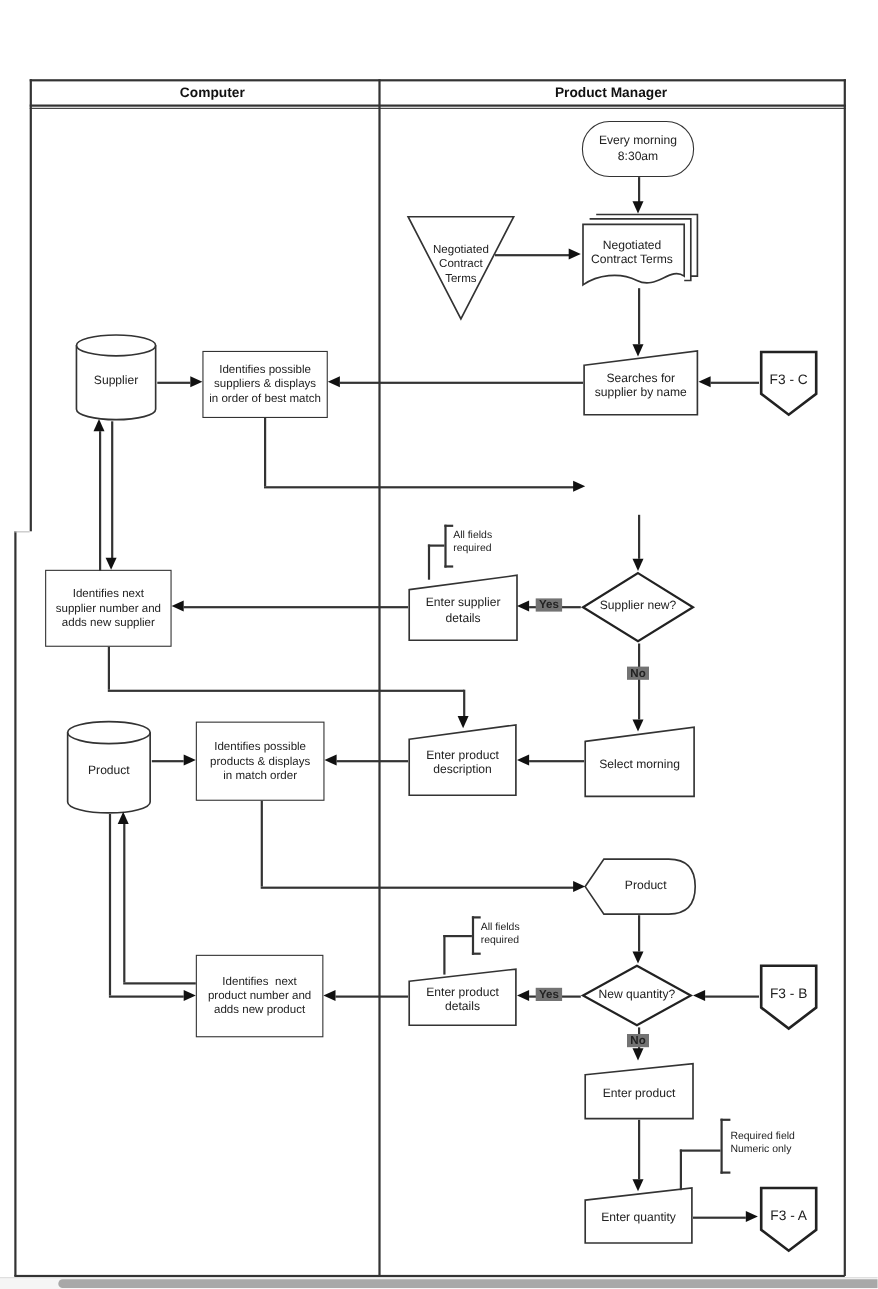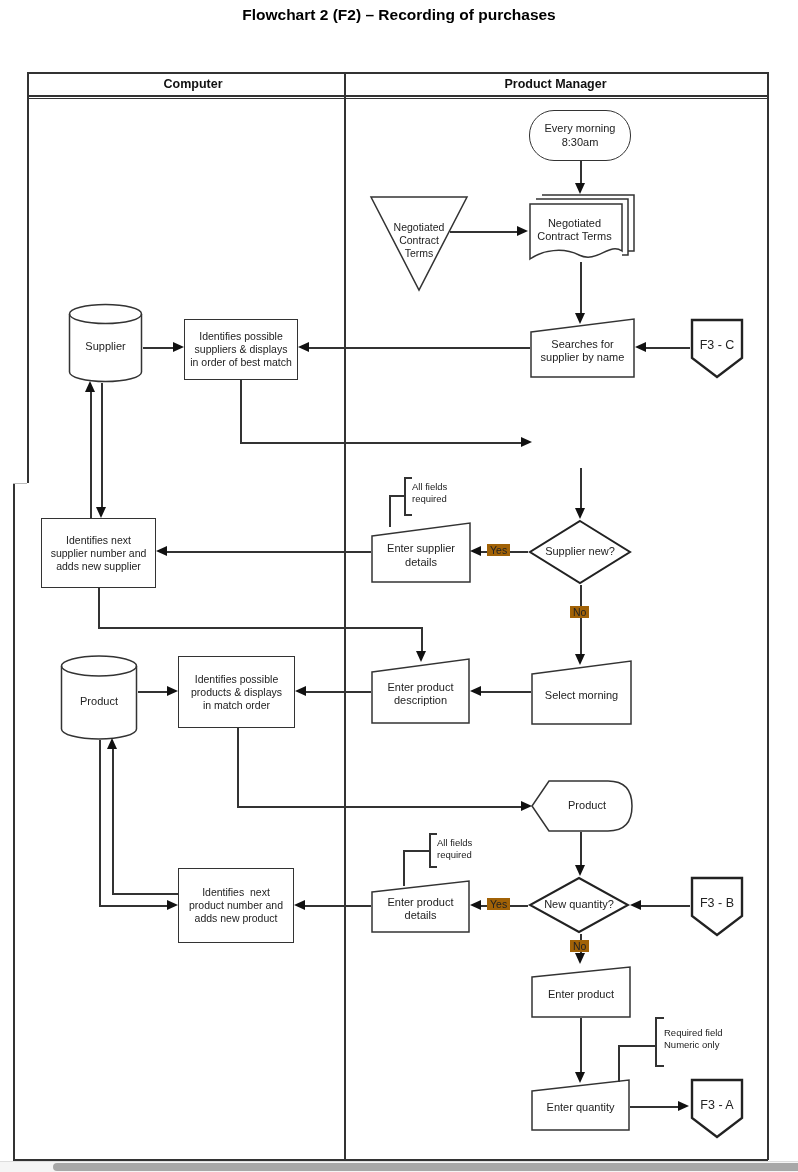--- a/index.html
+++ b/index.html
@@ -15,31 +15,30 @@
   .node{position:absolute;}
   .node svg{position:absolute;left:0;top:0;overflow:visible;}
   .txt{position:absolute;inset:0;display:flex;align-items:center;justify-content:center;
        text-align:center;white-space:pre-wrap;font-size:11px;line-height:13.5px;color:#222;}
   .txt.small{font-size:10.5px;line-height:13px;}
   .proc{position:absolute;inset:0;border:1.6px solid #333;background:#fff;box-sizing:border-box;}
   .term{position:absolute;inset:0;border:1.6px solid #333;border-radius:25px;background:#fff;box-sizing:border-box;}
   .title{position:absolute;left:0;top:6px;width:100%;text-align:center;font-size:15.5px;font-weight:bold;color:#000;}
   .lanehead{position:absolute;display:flex;align-items:center;justify-content:center;
             font-size:12.5px;font-weight:bold;color:#111;}
-  .elabel{position:absolute;font-size:10.5px;font-weight:400;color:#222;background:#a16207;padding:0 3px;}
+  .elabel{position:absolute;font-size:10.5px;font-weight:700;color:#222;background:#737373;padding:0 3px;}
   .ann{position:absolute;font-size:9.5px;line-height:12px;color:#222;white-space:pre-wrap;text-align:left;}
   .sb-track{position:absolute;left:0;top:1161px;width:798px;height:11px;background:#f5f5f5;border-top:1px solid #ddd;}
   .sb-thumb{position:absolute;left:53px;top:1163px;width:745px;height:8px;background:#a8a8a8;border-radius:4px 0 0 4px;}
 </style>
 </head>
 <body>
 
 <div id="canvas">
 
-  <div class="title">Flowchart 2 (F2) – Recording of purchases</div>
 
   <div class="hl" style="left:27px;top:72px;width:742px;"></div>
   <div class="hl" style="left:27px;top:95px;width:742px;"></div>
   <div class="hl" style="left:27px;top:98px;width:742px;height:1px;"></div>
   <div class="vl" style="left:27px;top:72px;height:411px;"></div>
   <div class="vl" style="left:13px;top:483px;height:677px;"></div>
   <div class="hl" style="left:13px;top:483px;width:14px;height:1px;background:#bbb;"></div>
   <div class="vl" style="left:767px;top:72px;height:1088px;"></div>
   <div class="hl" style="left:13px;top:1159px;width:755px;"></div>
   <div class="vl" style="left:344px;top:72px;height:1088px;"></div>

